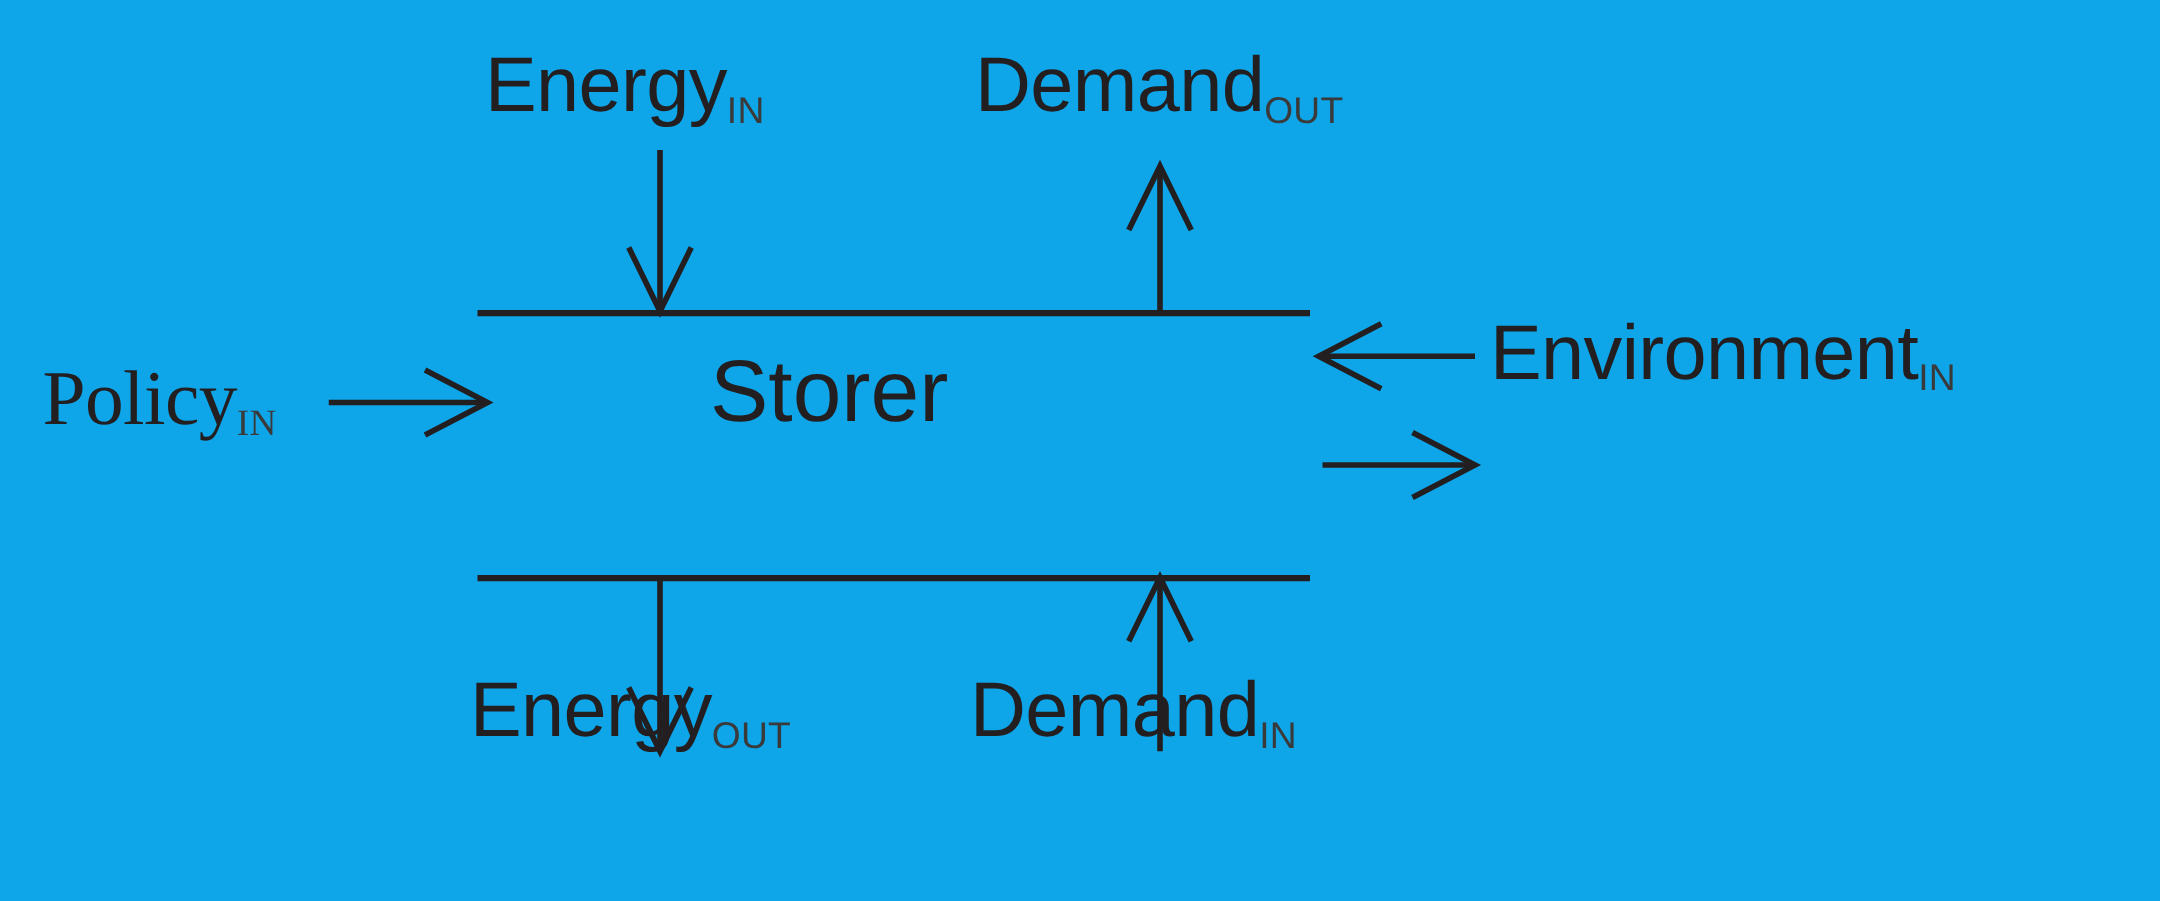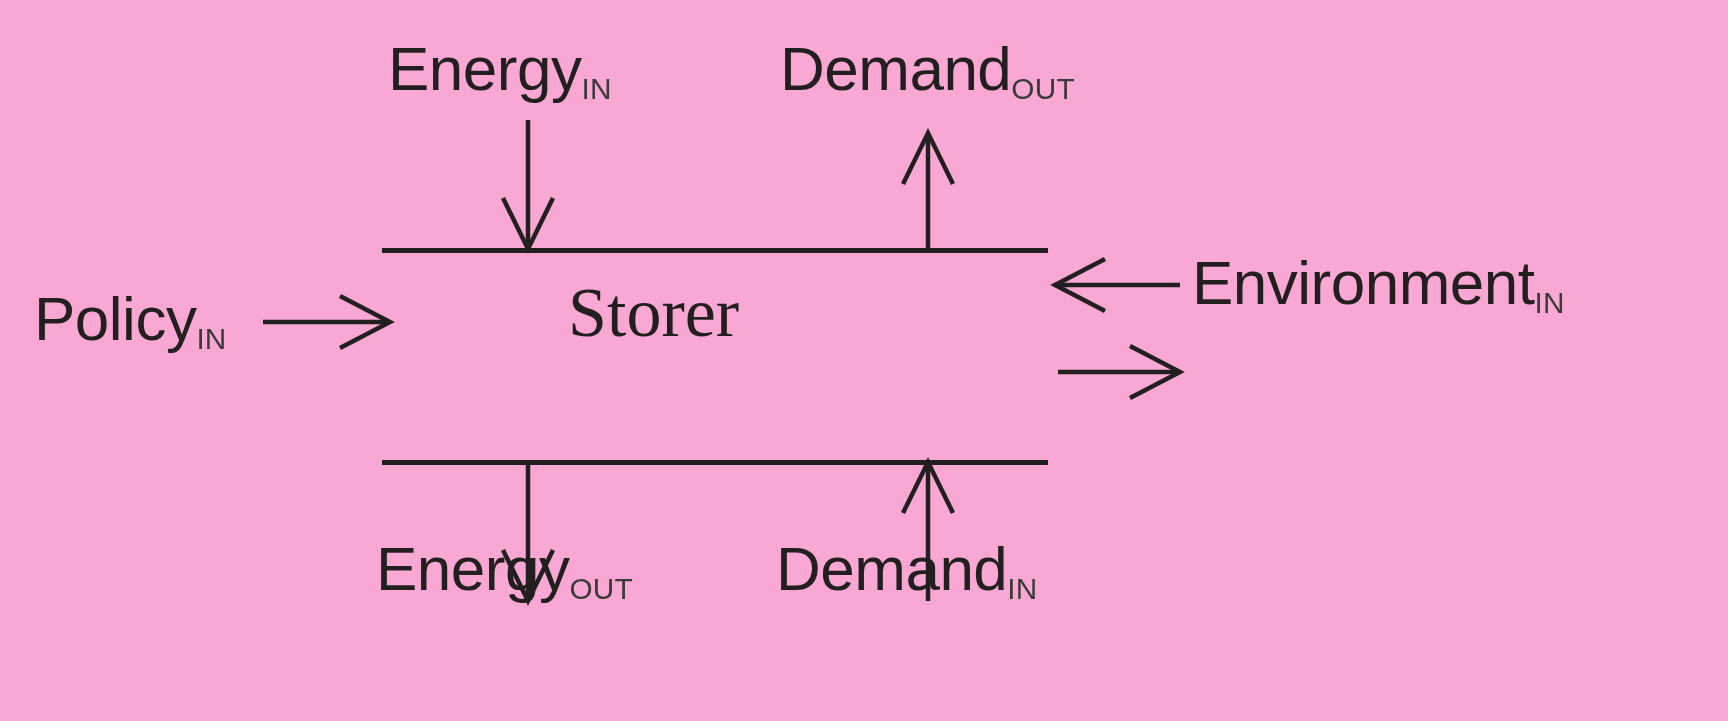--- a/index.html
+++ b/index.html
@@ -8,21 +8,21 @@
     background: #ffffff;
   }
   body {
     font-family: "Liberation Sans", sans-serif;
     color: #231f20;
   }
   #canvas {
     position: relative;
     width: 1728px;
     height: 721px;
-    background: #f9a8d4;
+    background: #0ea5e9;
     overflow: hidden;
   }
 
   
   .lbl {
     position: absolute;
     white-space: nowrap;
     font-size: 62px;
     line-height: 1;
     color: #231f20;
@@ -108,25 +108,25 @@
   </svg>
 
   <div class="lbl" style="left:388px; top:38px;">
     <span>Energy</span><span class="sub">IN</span>
   </div>
 
   <div class="lbl" style="left:780px; top:38px;">
     <span>Demand</span><span class="sub">OUT</span>
   </div>
 
-  <div class="lbl" style="left:34px; top:288px;">
+  <div class="lbl" style="left:34px; top:288px;font-family:Liberation Serif, serif;">
     <span>Policy</span><span class="sub">IN</span>
   </div>
 
-  <div class="lbl big" style="left:568px; top:278px;font-family:Liberation Serif, serif;">
+  <div class="lbl big" style="left:568px; top:278px;">
     <span>Storer</span>
   </div>
 
   <div class="lbl" style="left:1192px; top:252px;">
     <span>Environment</span><span class="sub">IN</span>
   </div>
 
 
   <div class="lbl" style="left:776px; top:538px;">
     <span>Demand</span><span class="sub">IN</span>

